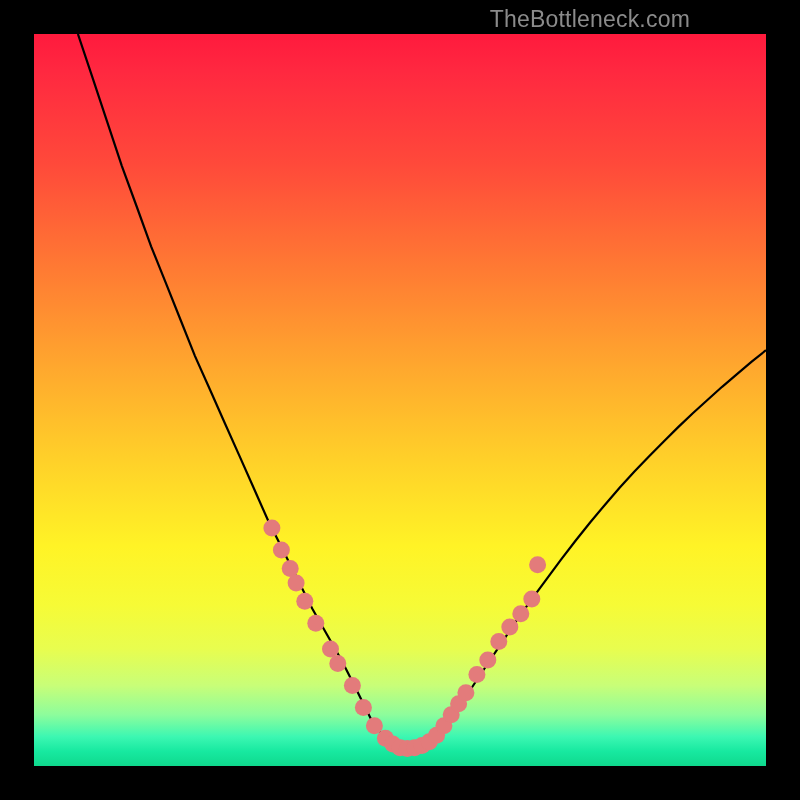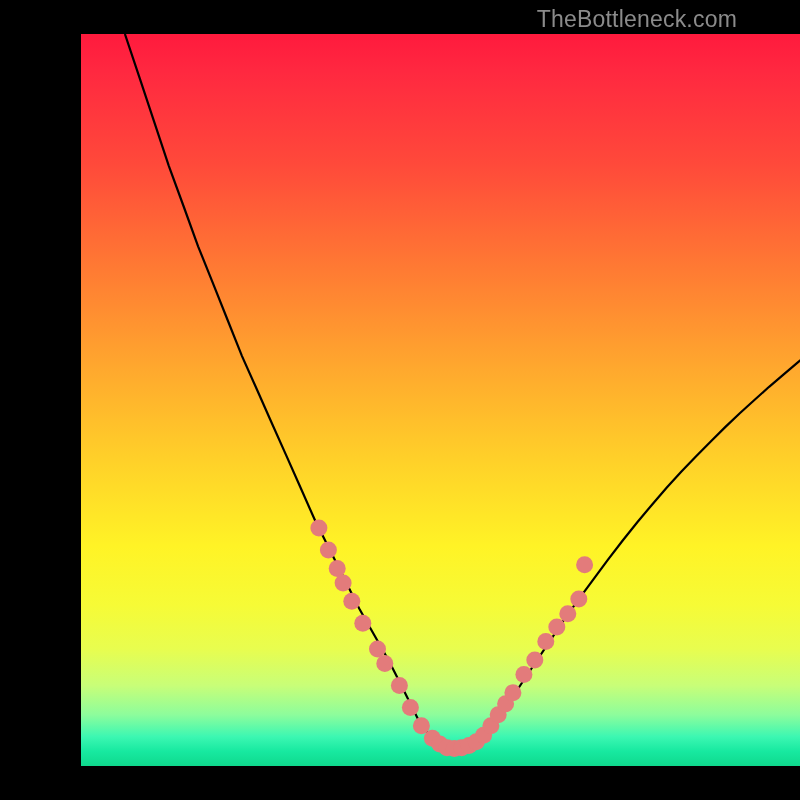--- a/index.html
+++ b/index.html
@@ -11,21 +11,20 @@
     overflow: hidden;
     font-family: Arial, Helvetica, sans-serif;
   }
   .frame {
     position: absolute;
     top: 0;
     left: 0;
     width: 704px;
     height: 800px;
     background: #000;
-    margin-left: 47px;
   }
   .plot {
     position: absolute;
     top: 34px;
     left: 34px;
     width: 732px;
     height: 732px;
     overflow: hidden;
   }
   .gradient {

